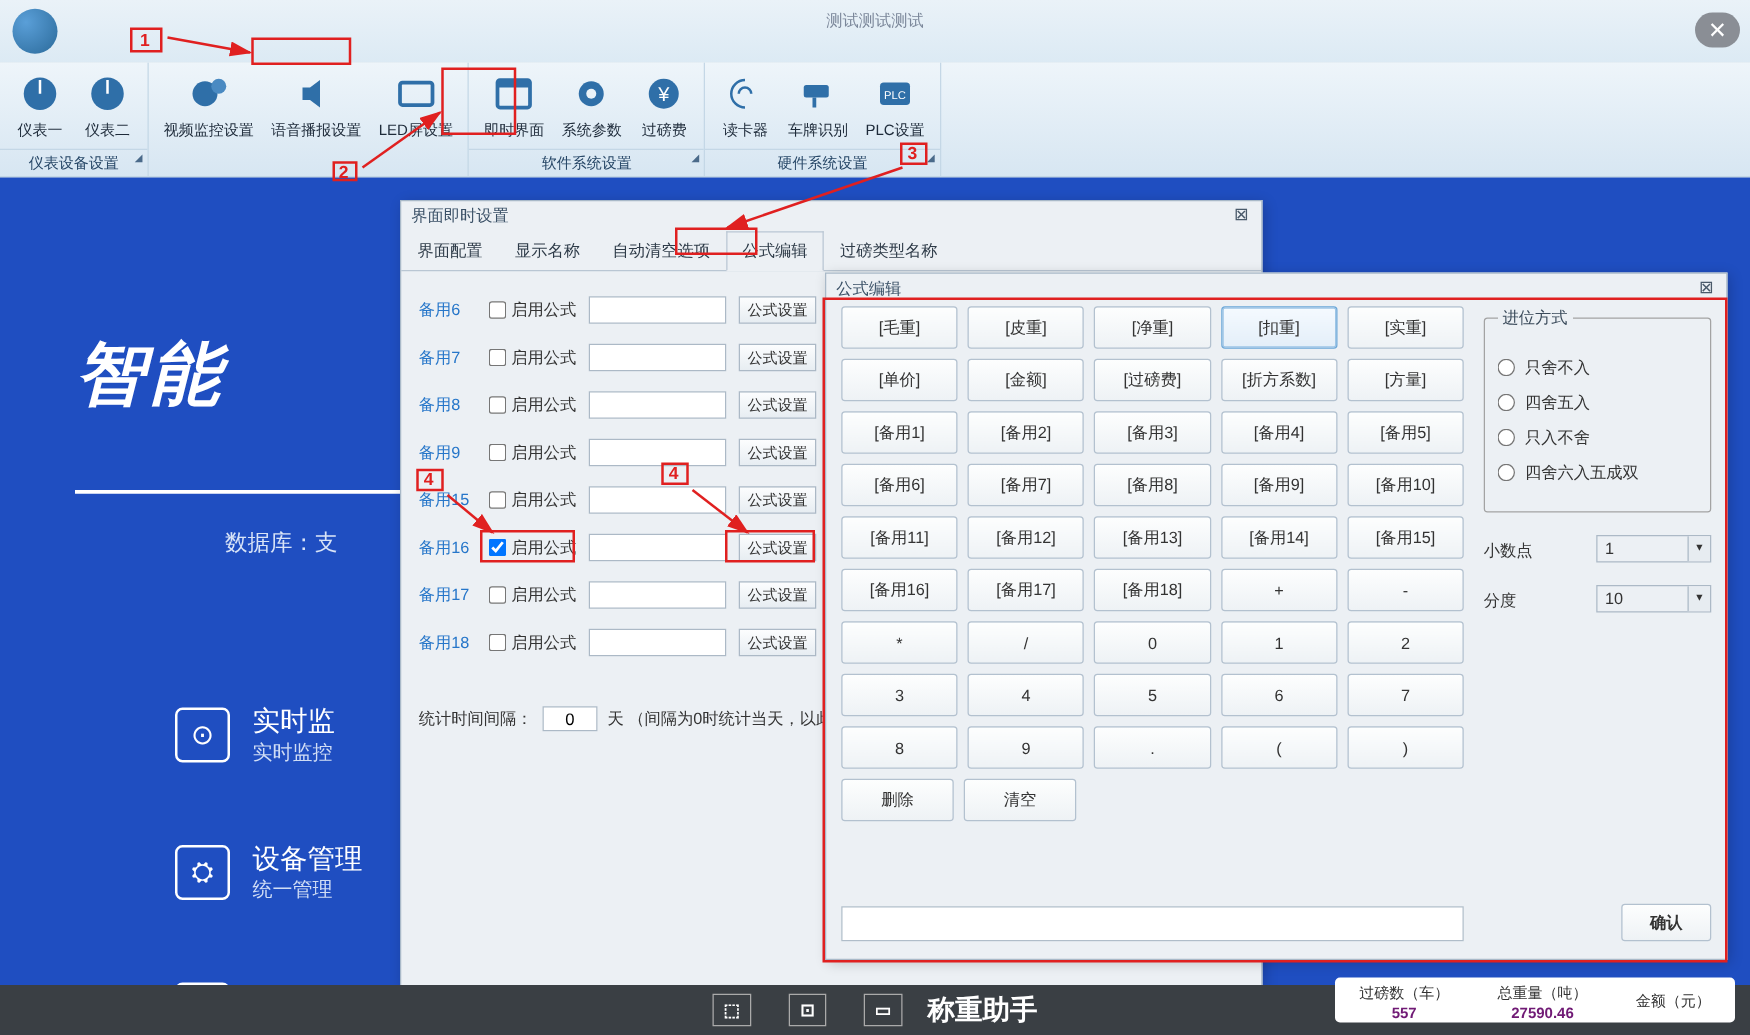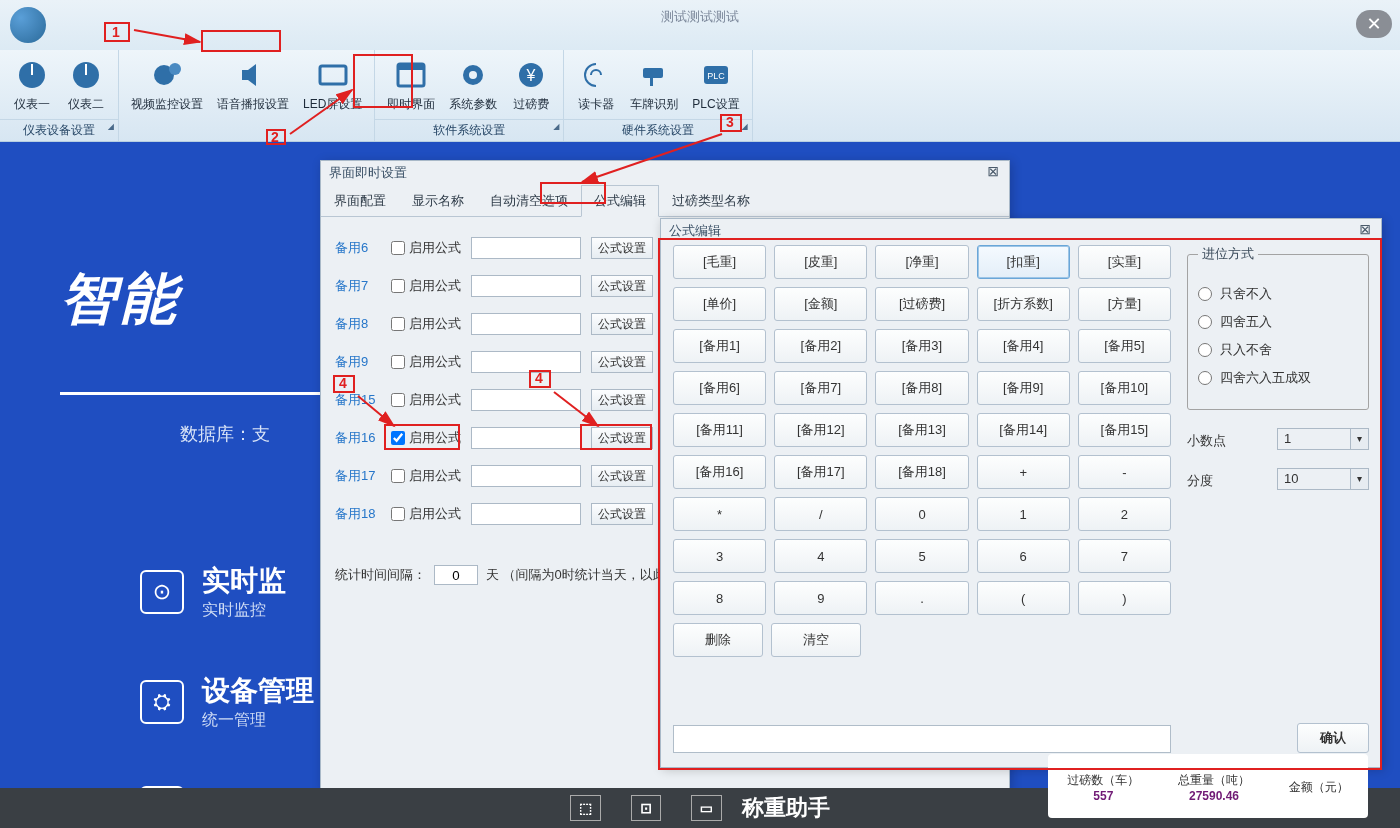--- a/index.html
+++ b/index.html
@@ -18,27 +18,27 @@
 .ribbon-item { display: flex; flex-direction: column; align-items: center; justify-content: flex-start; padding: 4px 6px; cursor: pointer; color: #1e2b3a; font-size: 12px; min-width: 52px; }
 .ribbon-icon { width: 34px; height: 34px; margin-bottom: 4px; display: flex; align-items: center; justify-content: center; }
 .ribbon-group-label { width: 100%; text-align: center; font-size: 12px; color: #274767; padding: 2px 0; border-top: 1px solid #c4d7e6; position: relative; }
 .ribbon-group-label::after { content: "◢"; position: absolute; right: 4px; font-size: 8px; color: #4a6a8a; }
 
 .main-bg { position: absolute; left: 0; right: 0; top: 142px; bottom: 0; background: #1f4ec1; overflow: hidden; }
 .bg-title { position: absolute; left: 60px; top: 120px; color: #fff; font-size: 56px; font-weight: 700; font-style: italic; letter-spacing: 4px; }
 .bg-sub { position: absolute; left: 180px; top: 280px; color: #d9e4f7; font-size: 18px; }
 .bg-feature { position: absolute; left: 140px; color: #fff; display: flex; align-items: center; gap: 18px; }
 .bg-feature-icon { width: 44px; height: 44px; border: 2px solid #fff; border-radius: 6px; display: flex; align-items: center; justify-content: center; font-size: 22px; }
-.bg-feature-text .t1 { font-size: 28px; font-weight: 700; }
+.bg-feature-text .t1 { font-size: 22px; font-weight: 400; }
 .bg-feature-text .t2 { font-size: 16px; margin-top: 0; color: #d0ddf5; }
 
 .bottombar { position: absolute; left: 0; right: 0; bottom: 0; height: 40px; background: #3a3f44; display: flex; align-items: center; justify-content: center; color: #fff; font-size: 22px; font-weight: 700; }
 .bottombar .btns { display: flex; gap: 30px; margin-right: 20px; }
 .bottombar .btns div { border: 1px solid #aaa; padding: 4px 8px; font-size: 14px; }
-.stats-card { position: absolute; right: 32px; bottom: 10px; width: 320px; height: 64px; background: #fff; border-radius: 4px; display: flex; align-items: center; justify-content: space-around; font-size: 12px; color: #333; padding-top: 2px; }
+.stats-card { position: absolute; right: 12px; bottom: 10px; width: 320px; height: 36px; background: #fff; border-radius: 4px; display: flex; align-items: center; justify-content: space-around; font-size: 12px; color: #333; padding-top: 2px; }
 .stats-col { text-align: center; }
 .stats-col .v { color: #701a75; font-size: 12px; font-weight: 700; }
 
 .dialog1 { position: absolute; left: 320px; top: 160px; width: 690px; height: 630px; background: #ecf0f4; border: 1px solid #a9b9c8; box-shadow: 2px 2px 10px rgba(0,0,0,0.2); }
 .dialog1 .dt { height: 22px; padding: 3px 8px; color: #3a5066; font-size: 13px; position: relative; }
 .dialog1 .dt .dclose { position: absolute; right: 10px; top: 2px; font-size: 14px; color: #4a5a6a; }
 .tabs { display: flex; margin-top: 2px; border-bottom: 1px solid #b9c6d3; }
 .tabs .tab { padding: 6px 12px; font-size: 13px; color: #2e3b48; border: 1px solid transparent; border-bottom: none; cursor: pointer; }
 .tabs .tab.active { background: #ecf0f4; border-color: #b9c6d3; border-bottom: 1px solid #ecf0f4; margin-bottom: -1px; }
 .dialog-body { padding: 20px 14px; }

